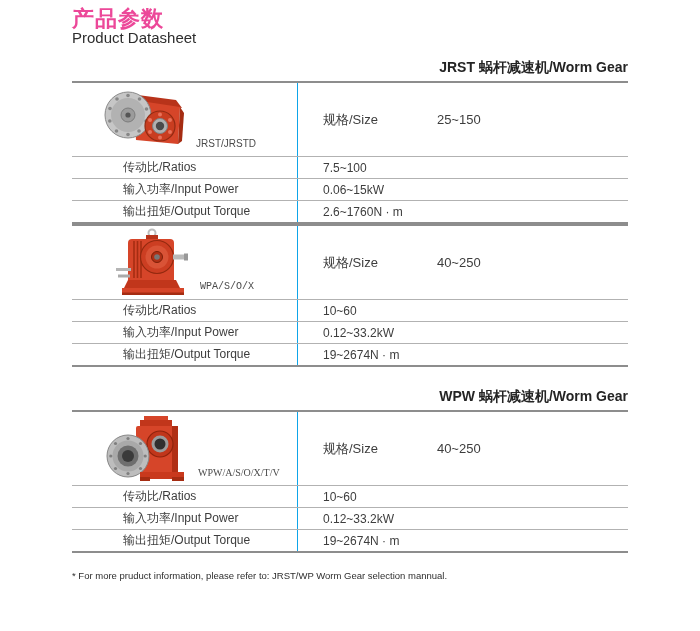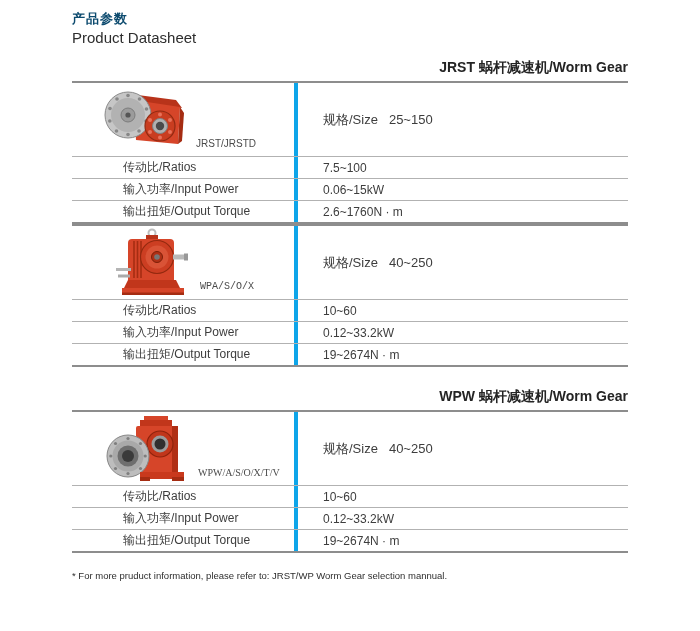--- a/index.html
+++ b/index.html
@@ -3,32 +3,32 @@
 <meta charset="utf-8">
 <style>
   html,body { margin:0; padding:0; }
   body {
     width:700px; height:631px; background:#ffffff;
     font-family:"Liberation Sans","DejaVu Sans",sans-serif;
     color:#3d3d3d; overflow:hidden;
   }
   .content { position:relative; margin-left:72px; width:556px; padding-top:9px; }
 
-  .title-zh { font-size:13px; font-weight:bold; color:#0c4a6e; margin:0; line-height:20px; letter-spacing:1px; }
+  .title-zh { font-size:22px; font-weight:bold; color:#ec4899; margin:0; line-height:20px; letter-spacing:1px; }
   .title-en { font-size:15px; color:#2d2d2d; margin:0; line-height:18px; }
 
   .section-heading { font-size:14px; font-weight:bold; color:#242424; margin:0 0 5px 0; line-height:17px;text-align:right; }
   .mt-first { margin-top:12px; }
   .mt-next  { margin-top:21px; }
 
   .ptable { width:556px; border-top:2px solid #8d8d8d; border-bottom:2px solid #8d8d8d; }
   .prow { display:flex; align-items:stretch; }
   .prow + .prow { border-top:1px solid #b2b2b2; }
-  .cell-l { width:226px; box-sizing:border-box; border-right:4px solid #0ea5e9; display:flex; align-items:center; }
-  .cell-r { flex:1; display:flex; align-items:center; padding-left:25px; }
+  .cell-l { width:226px; box-sizing:border-box; border-right:1px solid #0ea5e9; display:flex; align-items:center; }
+  .cell-r { flex:1; display:flex; align-items:center; padding-left:25px;gap:48px; }
   .row-img { height:73px; }
   .row-kv  { height:21px; }
   .row-kv .cell-l { padding-left:51px; font-size:12px; color:#3d3d3d; }
   .row-kv .cell-r { font-size:12px; color:#3d3d3d; }
   .row-img .cell-l { padding-left:30px; }
   .row-img .cell-r { font-size:13px; }
   .size-value { margin-left:11px; }
   .model-label { align-self:flex-end; margin:0 0 7px 6px; font-size:10px; color:#4a4a4a; white-space:nowrap; }
   .photo { flex:0 0 auto; }
 

